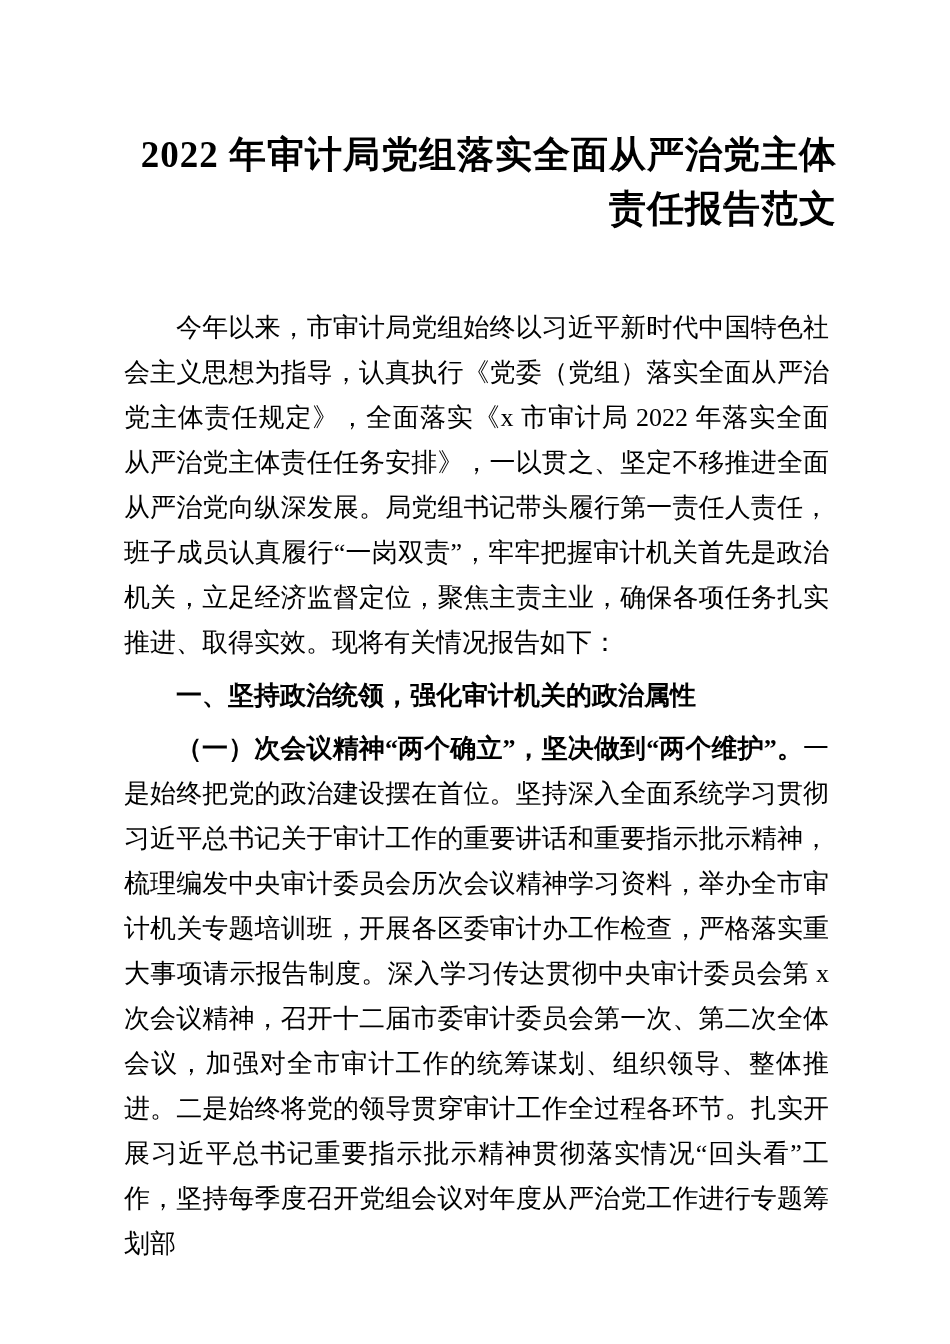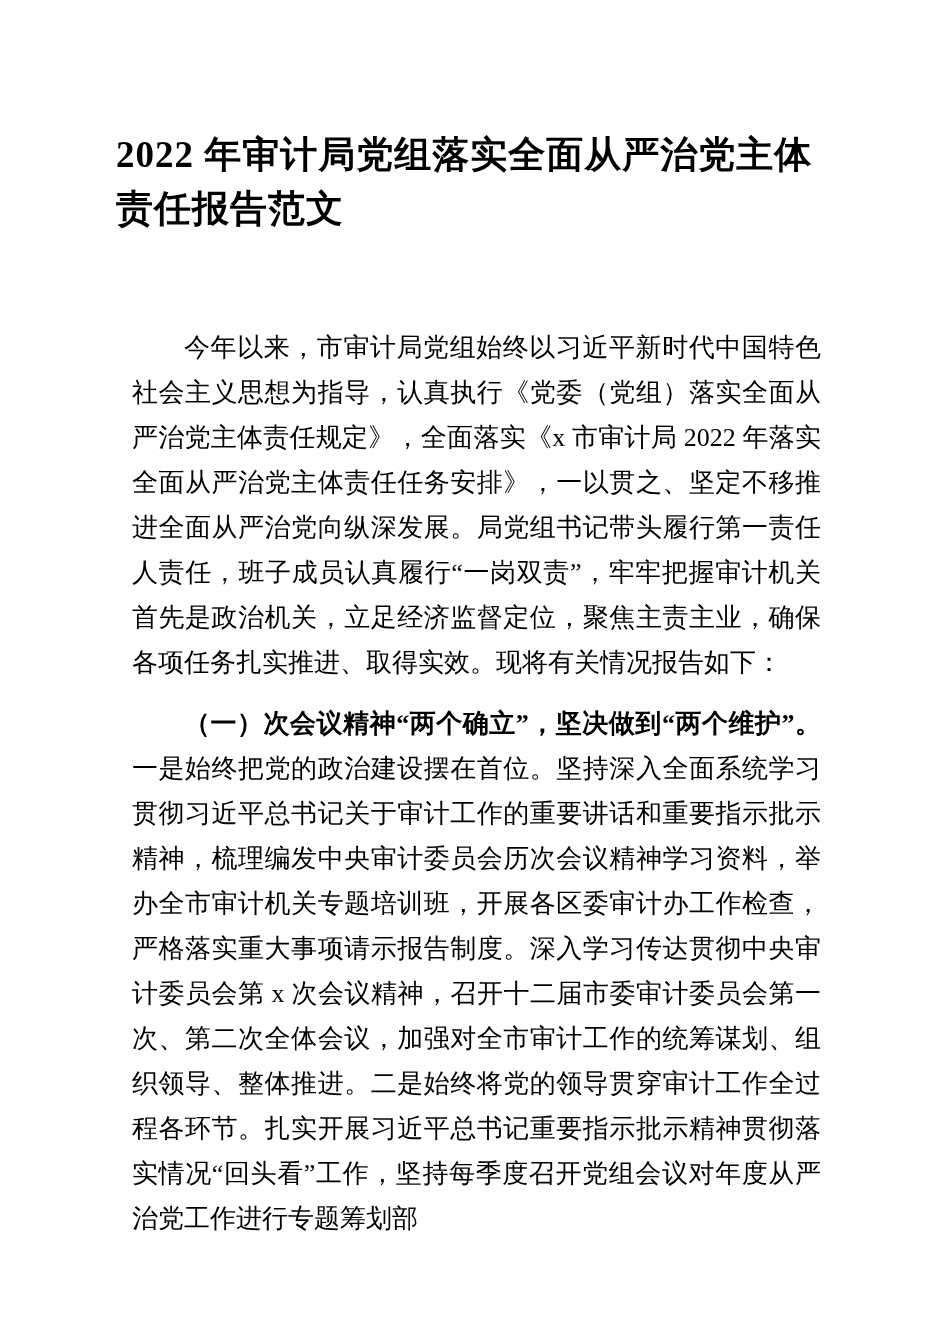--- a/index.html
+++ b/index.html
@@ -13,41 +13,42 @@
     box-sizing: border-box;
     padding: 128px 113px 80px 116px;
     background: #ffffff;
     font-family: "Liberation Serif", "DejaVu Serif", serif;
     color: #000000;
   }
   .title {
     font-size: 37px;
     font-weight: 700;
     line-height: 1.45;
-    text-align: left;
-    margin: 0 0 90px 0;
+    text-align: right;
+    margin: 0 0 70px 0;
     letter-spacing: 1px;
   }
   .doc-body p {
-    margin: 16px;
+    margin: 8px;
     font-size: 26px;
     line-height: 45px;
     text-align: justify;
     text-indent: 2em;
   }
   .doc-body p.heading {
     font-family: "Liberation Sans", "DejaVu Sans", sans-serif;
     font-weight: 700;
   }
   .doc-body p .lead {
     font-weight: 700;
   }
 </style>
 </head>
 <body>
 
 <div class="page">
   <h1 class="title">2022 年审计局党组落实全面从严治党主体责任报告范文</h1>
   <div class="doc-body">
       <p class="paragraph">今年以来，市审计局党组始终以习近平新时代中国特色社会主义思想为指导，认真执行《党委（党组）落实全面从严治党主体责任规定》，全面落实《x 市审计局 2022 年落实全面从严治党主体责任任务安排》，一以贯之、坚定不移推进全面从严治党向纵深发展。局党组书记带头履行第一责任人责任，班子成员认真履行“一岗双责”，牢牢把握审计机关首先是政治机关，立足经济监督定位，聚焦主责主业，确保各项任务扎实推进、取得实效。现将有关情况报告如下：</p>
+      <p class="heading">一、坚持政治统领，强化审计机关的政治属性</p>
       <p class="paragraph"><span class="lead">（一）次会议精神“两个确立”，坚决做到“两个维护”。</span>一是始终把党的政治建设摆在首位。坚持深入全面系统学习贯彻习近平总书记关于审计工作的重要讲话和重要指示批示精神，梳理编发中央审计委员会历次会议精神学习资料，举办全市审计机关专题培训班，开展各区委审计办工作检查，严格落实重大事项请示报告制度。深入学习传达贯彻中央审计委员会第 x 次会议精神，召开十二届市委审计委员会第一次、第二次全体会议，加强对全市审计工作的统筹谋划、组织领导、整体推进。二是始终将党的领导贯穿审计工作全过程各环节。扎实开展习近平总书记重要指示批示精神贯彻落实情况“回头看”工作，坚持每季度召开党组会议对年度从严治党工作进行专题筹划部</p>
     </div>
 </div>
 
 </body></html>

